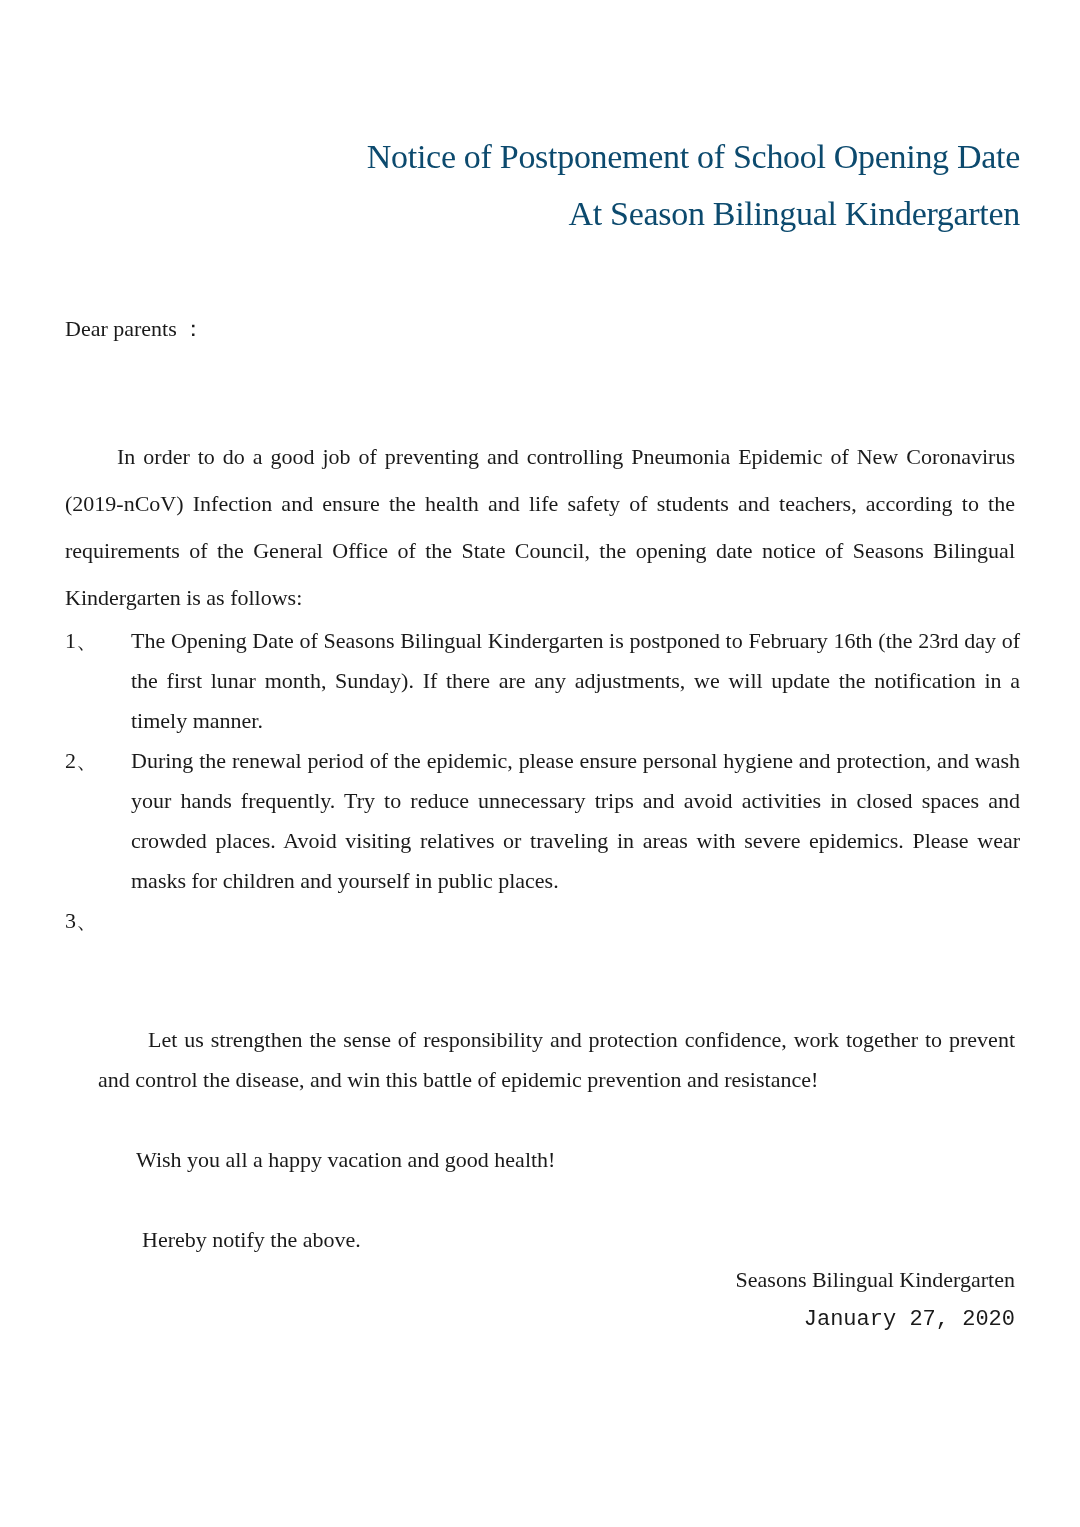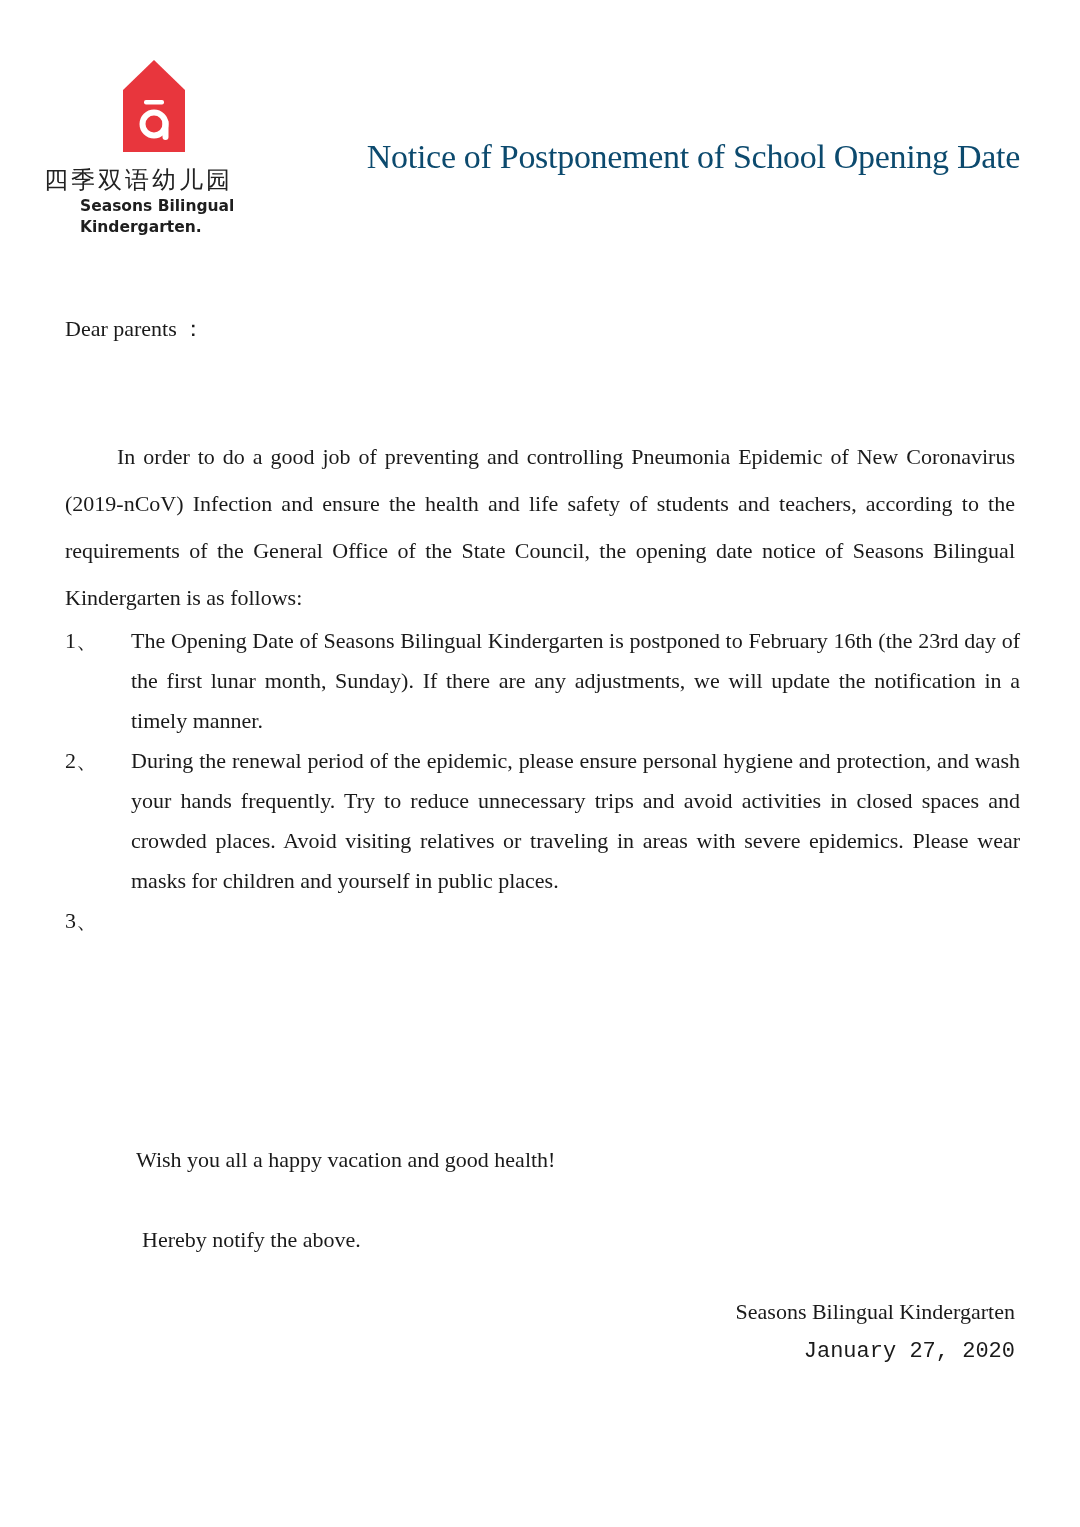--- a/index.html
+++ b/index.html
@@ -25,43 +25,31 @@
           text-align: justify; text-align-last: left; }
   .indent { text-indent: 52px; }
 
   .list { position: absolute; left: 65px; width: 955px; }
   .li { position: relative; padding-left: 66px; font-size: 22px; line-height: 40px; text-align: justify; }
   .li-num { position: absolute; left: 0; top: 0; }
 
   .closing { position: absolute; left: 98px; width: 917px; font-size: 22px; line-height: 40px;
              text-align: justify; text-align-last: left; text-indent: 50px; }
 
-  .sign { position: absolute; right: 65px; font-size: 22px; line-height: 40px; text-align: center; white-space: nowrap; margin-top: 32px; }
+  .sign { position: absolute; right: 65px; font-size: 22px; line-height: 40px; text-align: center; white-space: nowrap; }
 </style>
 </head>
 <body>
 
 <div class="page">
 
-  <div class="logo">
-    <svg class="logo-house" viewBox="0 0 62 92">
-      <path id="house-shape" d="M31 0 L62 30 L62 92 L0 92 L0 30 Z" fill="#E8363D"></path>
-      <rect x="21" y="40" width="20" height="4.5" rx="2" fill="#ffffff"></rect>
-      <circle cx="31" cy="64" r="11.5" fill="none" stroke="#ffffff" stroke-width="6"></circle>
-      <path d="M42.5 62 L42.5 77" stroke="#ffffff" stroke-width="6" stroke-linecap="round"></path>
-    </svg>
-    <div class="logo-cn">四季双语幼儿园</div>
-    <div class="logo-en">
-      <div>Seasons Bilingual</div>
-      <div>Kindergarten.</div>
-    </div>
-  </div>
 
   <div class="title">
     <div>Notice of Postponement of School Opening Date</div>
+    <div>At Season Bilingual Kindergarten</div>
   </div>
 
   <div class="txt" style="left:65px; top:309px;">Dear parents ：</div>
 
 
   <div class="para indent" style="top:433px;">In order to do a good job of preventing and controlling Pneumonia Epidemic of New Coronavirus (2019-nCoV) Infection and ensure the health and life safety of students and teachers, according to the requirements of the General Office of the State Council, the opening date notice of Seasons Bilingual Kindergarten is as follows:</div>
 
   <div class="list" style="top:621px;">
     <div class="li">
       <span class="li-num">1、</span>
@@ -69,20 +57,21 @@
     </div>
     <div class="li">
       <span class="li-num">2、</span>
       <span>During the renewal period of the epidemic, please ensure personal hygiene and protection, and wash your hands frequently. Try to reduce unnecessary trips and avoid activities in closed spaces and crowded places. Avoid visiting relatives or traveling in areas with severe epidemics. Please wear masks for children and yourself in public places.</span>
     </div>
     <div class="li">
       <span class="li-num">3、</span>
     </div>
   </div>
 
+  <div class="closing" style="top:1020px;">Let us strengthen the sense of responsibility and protection confidence, work together to prevent and control the disease, and win this battle of epidemic prevention and resistance!</div>
 
   <div class="txt" style="left:142px; top:1220px;">Hereby notify the above.</div>
 
   <div class="txt" style="left:136px; top:1140px;">Wish you all a happy vacation and good health!</div>
 
   <div class="sign" style="top:1260px;">Seasons Bilingual Kindergarten</div>
   <div class="sign" style="top:1300px;font-family:Liberation Mono, monospace;">January 27, 2020</div>
 
 </div>
 

